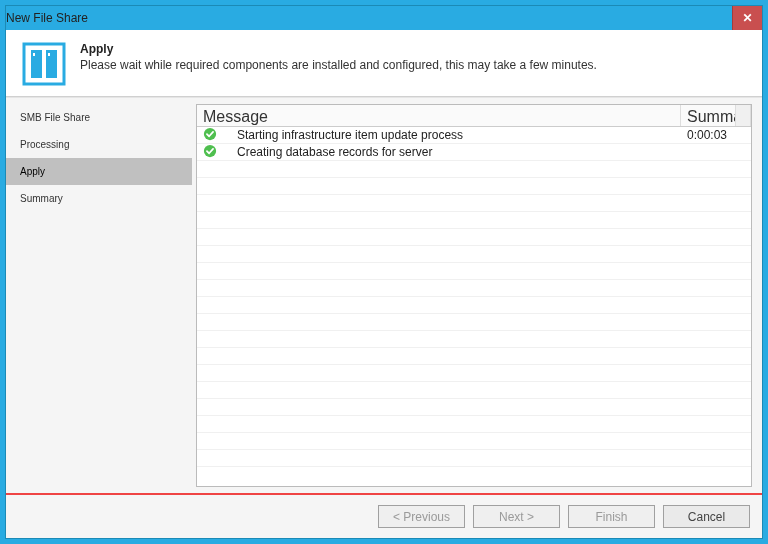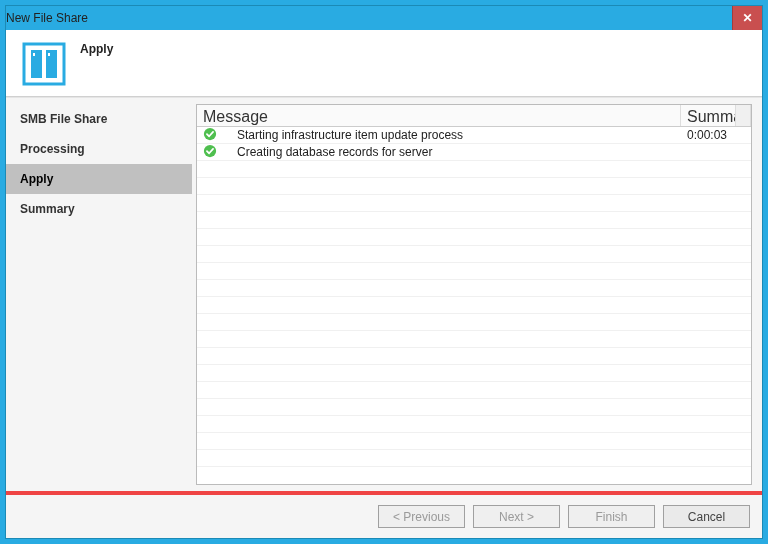--- a/index.html
+++ b/index.html
@@ -83,24 +83,23 @@
       border-top: 1px solid #e5e5e5;
       overflow: hidden;
     }
     .sidebar {
       width: 186px;
       background: #f5f5f5;
       padding-top: 6px;
     }
     .sidebar-item {
       padding: 8px 14px;
-      font-size: 12px;
+      font-size: 10px;
       color: #333;
       cursor: pointer;
-      font-weight: bold;
     }
     .sidebar-item.active {
       background: #c0c0c0;
       color: #000;
     }
     .main {
       flex: 1;
       padding: 6px 10px 6px 4px;
       display: flex;
       flex-direction: column;
@@ -149,21 +148,21 @@
     .grid-cell.col-msg { flex: 1; }
     .grid-cell.col-dur { width: 54px; text-align: center; }
     .grid-cell.col-spacer { width: 16px; }
     .status-icon {
       width: 14px;
       height: 14px;
       flex-shrink: 0;
     }
     .footer {
       background: #f5f5f5;
-      border-top: 4px solid #ef4444;
+      border-top: 2px solid #ef4444;
       padding: 10px 12px;
       display: flex;
       justify-content: flex-end;
       gap: 8px;
     }
     .btn {
       width: 87px;
       height: 23px;
       background: #eaeaea;
       border: 1px solid #a0a0a0;
@@ -196,20 +195,21 @@
       <svg width="44" height="44" viewBox="0 0 44 44">
         <rect x="2" y="2" width="40" height="40" fill="#ffffff" stroke="#29abe2" stroke-width="3"></rect>
         <rect x="9" y="8" width="11" height="28" fill="#29abe2"></rect>
         <rect x="24" y="8" width="11" height="28" fill="#29abe2"></rect>
         <rect x="11" y="11" width="2" height="3" fill="#fff"></rect>
         <rect x="26" y="11" width="2" height="3" fill="#fff"></rect>
       </svg>
     </div>
     <div class="header-text">
       <div class="header-title">Apply</div>
+      <div class="header-sub">Please wait while required components are installed and configured, this may take a few minutes.</div>
     </div>
   </div>
 
   <div class="body">
     <div class="sidebar" id="sidebar">
         <div class="sidebar-item">SMB File Share</div>
         <div class="sidebar-item">Processing</div>
         <div class="sidebar-item active">Apply</div>
         <div class="sidebar-item">Summary</div>
       </div>

